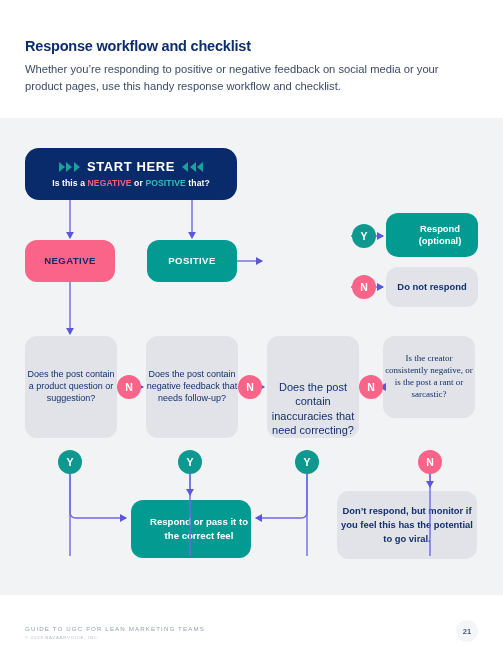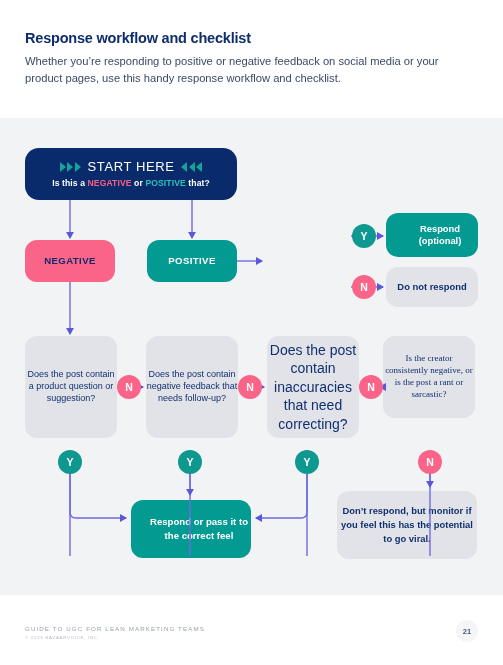--- a/index.html
+++ b/index.html
@@ -10,21 +10,21 @@
     color:#0f2b6b;
     overflow:hidden;
     position:relative;
   }
   .page{position:relative;width:503px;height:665px;}
 
   
   .header{position:absolute;left:25px;top:30px;width:455px;}
   .page-title{
     font-size:14.5px;font-weight:bold;color:#0d2d6c;
-    letter-spacing:-0.2px;margin:0 0 7px 0;
+    letter-spacing:-0.2px;margin:8px 0 7px 0;
   }
   .page-sub{
     font-size:11.2px;color:#3a4a66;line-height:1.55;margin:0;
     max-width:420px;font-weight:400;
   }
 
   
   .panel{
     position:absolute;left:0;top:118px;width:503px;height:477px;
     background:#f2f3f5;
@@ -37,21 +37,21 @@
     text-align:center;border-radius:12px;
     line-height:1.32;
   }
   .node-start{
     background:#0a2b6b;color:#ffffff;border-radius:14px;
     left:25px;top:148px;width:212px;height:52px;
     flex-direction:column;gap:3px;
   }
   .start-row1{
     display:flex;align-items:center;justify-content:center;gap:7px;
-    font-size:13px;font-weight:normal;letter-spacing:0.6px;
+    font-size:13px;font-weight:bold;letter-spacing:0.6px;
   }
   .tri{display:inline-flex;gap:1.5px;}
   .tri i{
     width:0;height:0;display:block;
     border-top:5px solid transparent;border-bottom:5px solid transparent;
   }
   .tri-r i{border-left:6px solid #16a39a;}
   .tri-l i{border-right:6px solid #16a39a;}
   .start-row2{font-size:8.6px;font-weight:bold;letter-spacing:0.1px;}
   .w-neg{color:#fb5f86;}
@@ -76,21 +76,21 @@
     left:386px;top:213px;width:92px;height:44px;
     font-size:9.4px;font-weight:bold;
   }
   .n-do-not{
     left:386px;top:267px;width:92px;height:40px;
     font-size:9.4px;font-weight:bold;
   }
 
   .q1{left:25px;top:336px;width:92px;height:102px;font-size:9px;}
   .q2{left:146px;top:336px;width:92px;height:102px;font-size:9px;}
-  .q3{left:267px;top:336px;width:92px;height:102px;font-size:14px;}
+  .q3{left:267px;top:336px;width:92px;height:102px;font-size:11px;align-items:flex-end;}
   .q4{left:383px;top:336px;width:92px;height:82px;font-size:9px;font-family:Liberation Serif, serif;}
 
   .n-respond-team{
     left:131px;top:500px;width:120px;height:58px;
     font-size:9.6px;font-weight:bold;line-height:1.45;
   }
   .n-dont-respond{
     left:337px;top:491px;width:140px;height:68px;
     font-size:9.4px;font-weight:bold;line-height:1.5;
   }

